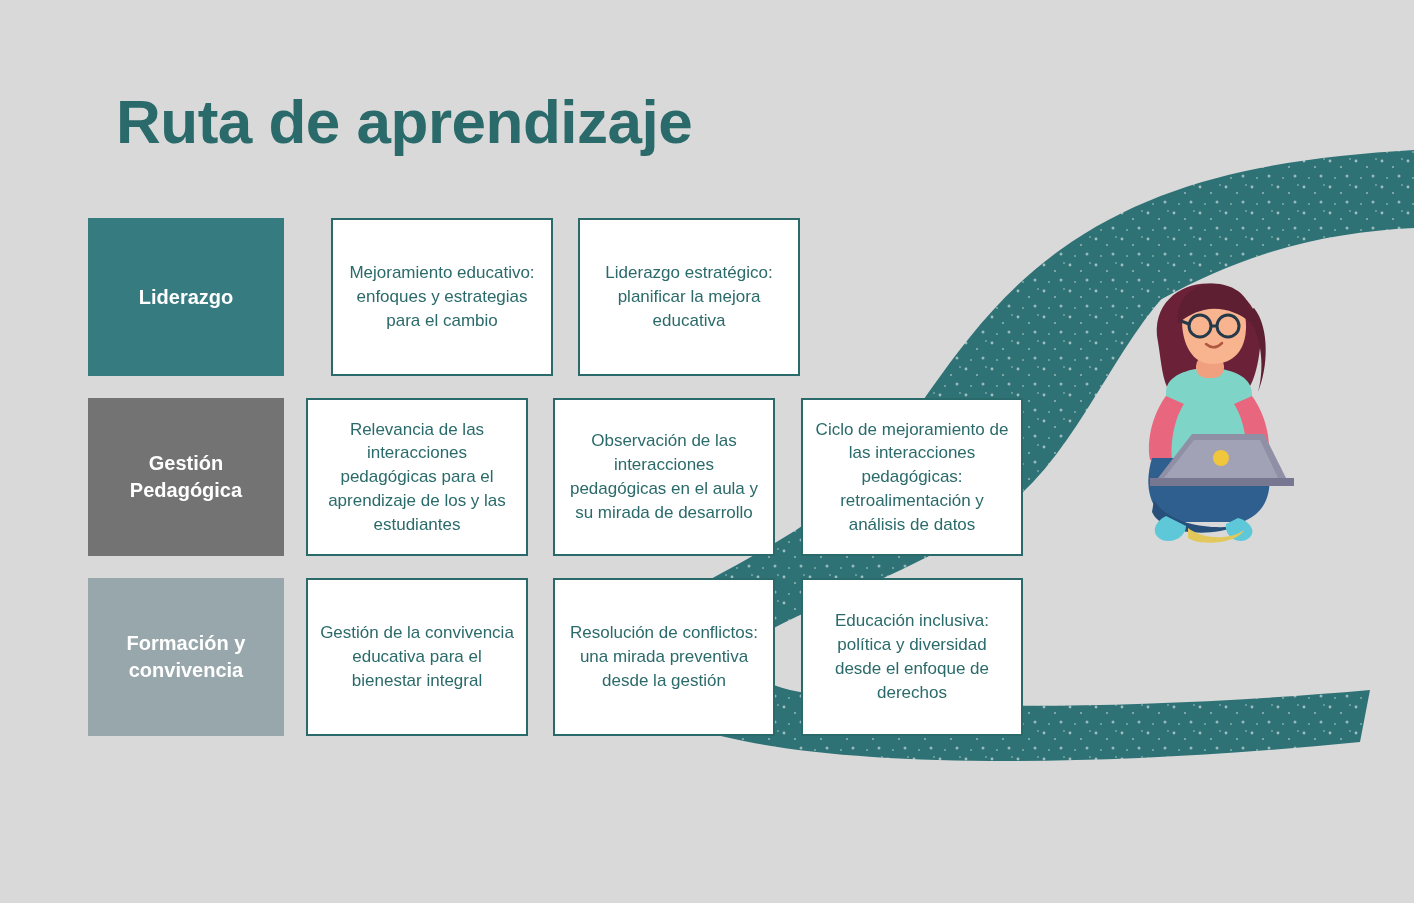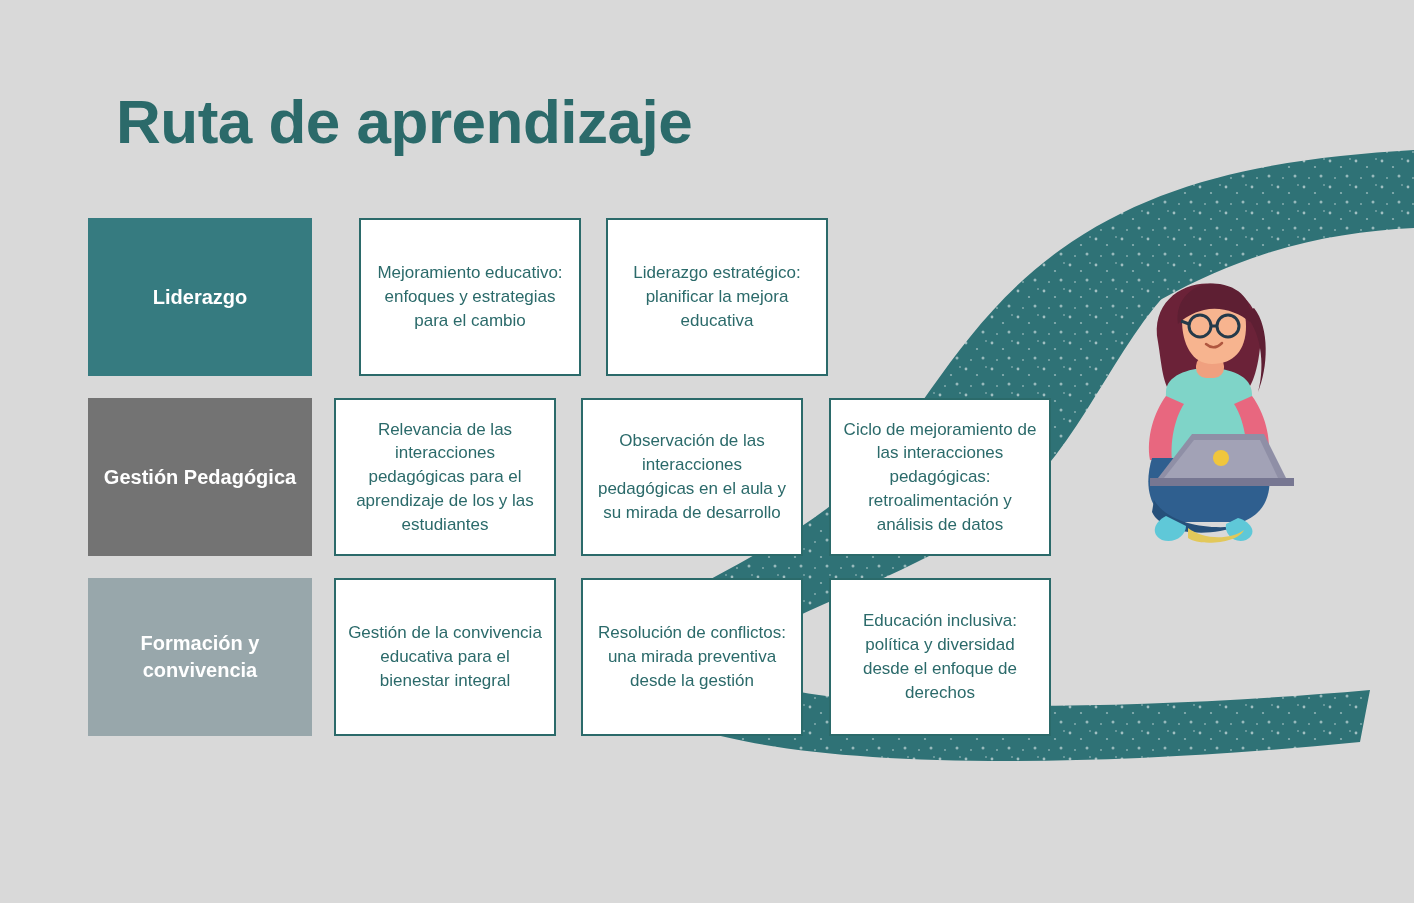--- a/index.html
+++ b/index.html
@@ -57,21 +57,21 @@
     z-index: 3;
   }
   .row {
     display: flex;
     align-items: flex-start;
     margin-bottom: 22px;
   }
   .row:last-child { margin-bottom: 0; }
 
   .cat {
-    width: 224px;
+    width: 196px;
     height: 158px;
     display: flex;
     align-items: center;
     justify-content: center;
     text-align: center;
     color: #ffffff;
     font-size: 20px;
     font-weight: bold;
     line-height: 1.35;
     padding: 0 2px;

